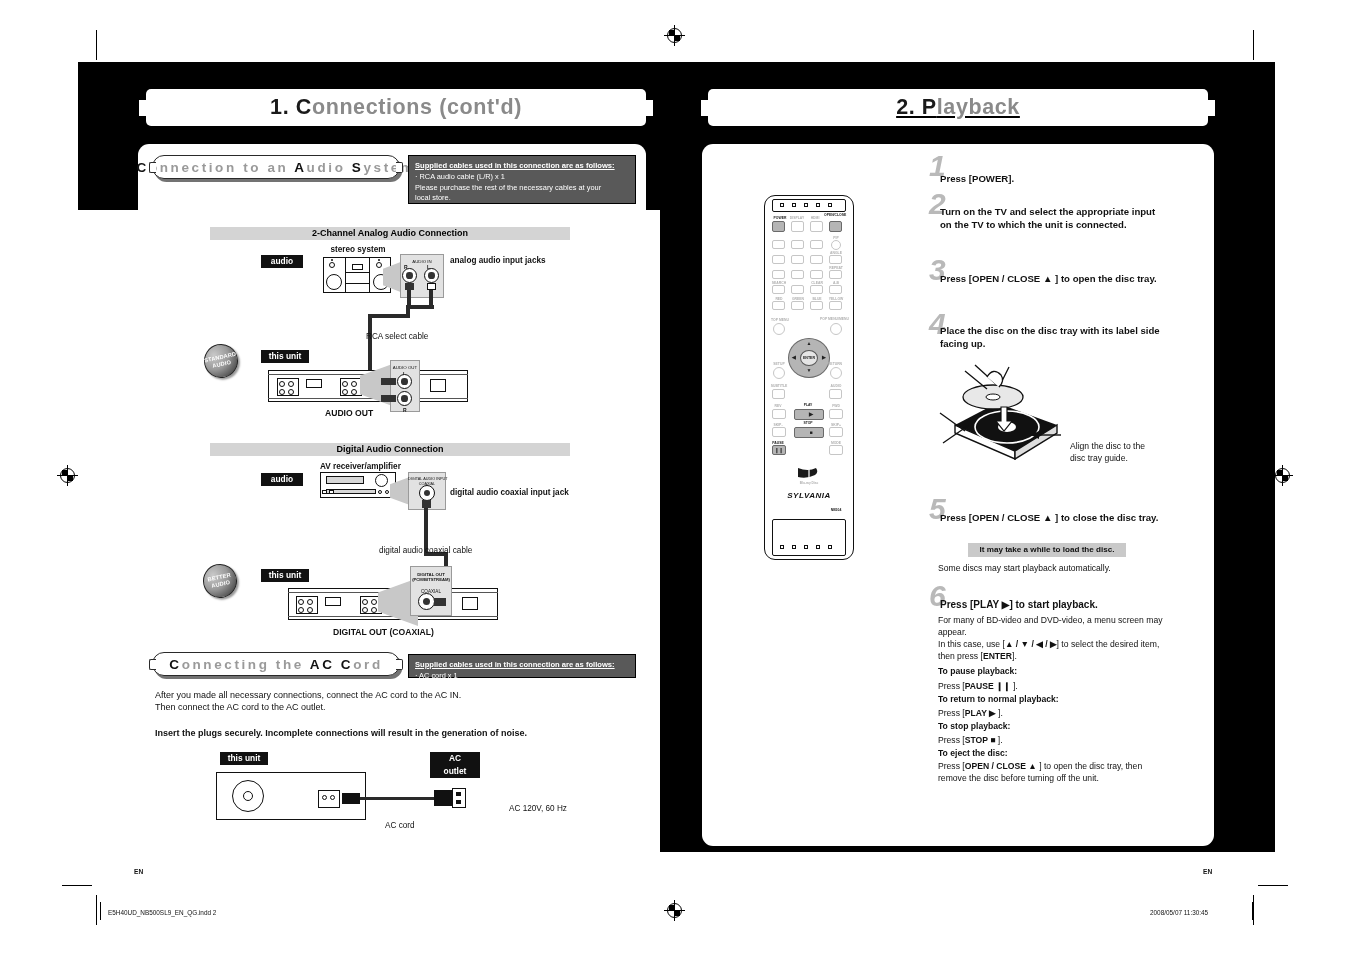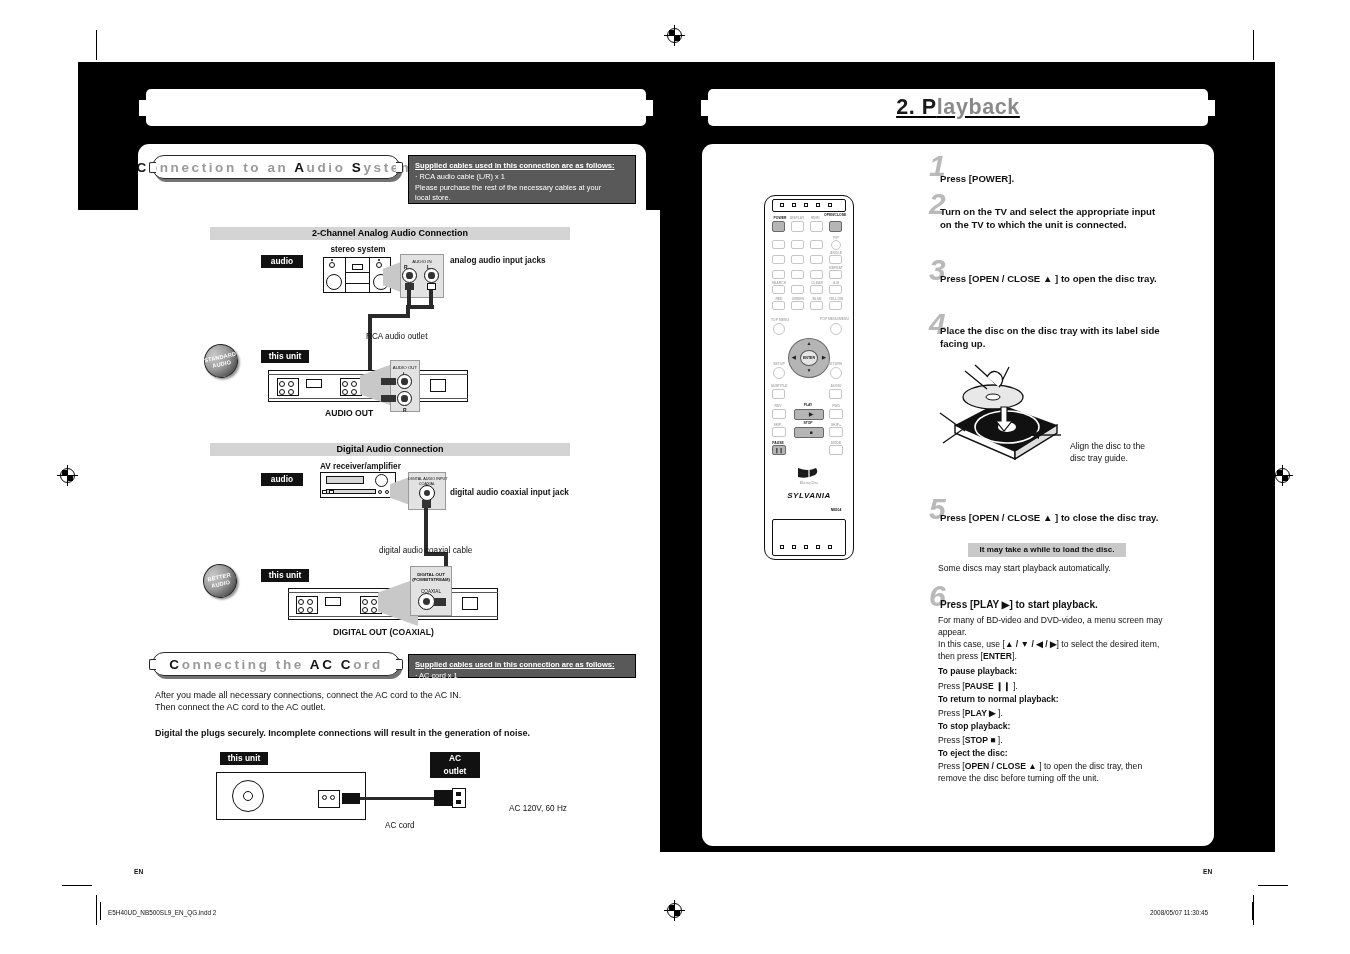--- a/index.html
+++ b/index.html
@@ -194,20 +194,23 @@
     <div class="q q1"></div>
       <div class="q q2"></div>
   </div>
 
   <div class="band" style="left:78px;top:62px;width:582px;height:148px;"></div>
   <div class="band" style="left:660px;top:62px;width:615px;height:790px;"></div>
 
   <div class="banner" style="left:146px;top:89px;width:500px;height:37px;border-radius:5px;">
     <div class="banner-notch" style="left:-7px;"></div>
     <div class="banner-notch" style="right:-7px;"></div>
+    <div class="banner-title">
+      <span class="blk">1. C</span><span>onnections (cont'd)</span>
+    </div>
   </div>
 
   <div class="panel" style="left:138px;top:144px;width:508px;height:702px;"></div>
 
   <div class="sec-tag" style="left:152px;top:155px;width:248px;height:24px;">
     <div class="tag-notch l"></div>
       <div class="tag-notch r"></div>
     <div class="sec-tag-label">
       <span class="blk">C</span><span>onnection to an </span><span class="blk">A</span><span>udio </span><span class="blk">S</span><span>ystem</span>
     </div>
@@ -248,21 +251,21 @@
   <div class="plug" style="left:405px;top:283px;width:9px;height:7px;"></div>
   <div class="plug" style="left:427px;top:283px;width:9px;height:7px;background:#fff;border:1.2px solid #111;"></div>
   <div class="wire" style="left:407px;top:290px;width:4px;height:16px;"></div>
   <div class="wire" style="left:429px;top:290px;width:4px;height:16px;"></div>
   <div class="cap b" style="left:450px;top:255px;">analog audio input jacks</div>
 
   <div class="wire" style="left:407px;top:305px;width:27px;height:4px;"></div>
   <div class="wire" style="left:368px;top:318px;width:4px;height:68px;"></div>
   <div class="wire" style="left:368px;top:314px;width:42px;height:4px;"></div>
   <div class="wire" style="left:406px;top:305px;width:4px;height:12px;"></div>
-  <div class="cap" style="left:366px;top:331px;">RCA audio outlet</div>
+  <div class="cap" style="left:366px;top:331px;">RCA select cable</div>
 
   <div class="badge" style="left:204px;top:344px;">
     <span>STANDARD AUDIO</span>
   </div>
 
   <div class="pill" style="left:261px;top:350px;width:48px;">this unit</div>
 
   <div class="box" style="left:268px;top:370px;width:200px;height:32px;"></div>
   <div class="sld" style="left:268px;top:374px;width:200px;height:1px;background:#555;"></div>
   <div class="sld" style="left:268px;top:398px;width:200px;height:1px;background:#555;"></div>
@@ -357,21 +360,21 @@
     </div>
   </div>
 
   <div class="supplied" style="left:408px;top:654px;width:228px;height:24px;">
     <div class="sup-head">Supplied cables used in this connection are as follows:</div>
     <div class="sup-line">· AC cord x 1</div>
   </div>
 
   <div class="txt" style="left:155px;top:689px;">After you made all necessary connections, connect the AC cord to the AC IN.</div>
   <div class="txt" style="left:155px;top:701px;">Then connect the AC cord to the AC outlet.</div>
-  <div class="txt b" style="left:155px;top:727px;">Digital the plugs securely. Incomplete connections will result in the generation of noise.</div>
+  <div class="txt b" style="left:155px;top:727px;">Insert the plugs securely. Incomplete connections will result in the generation of noise.</div>
 
   <div class="pill" style="left:220px;top:752px;width:48px;">this unit</div>
   <div class="pill" style="left:430px;top:752px;width:50px;">AC outlet</div>
 
   <div class="box" style="left:216px;top:772px;width:150px;height:48px;"></div>
   <div class="sld" style="left:352px;top:772px;width:14px;height:1.2px;background:#111;"></div>
   <div class="circ" style="left:232px;top:780px;width:32px;height:32px;"></div>
   <div class="circ" style="left:243px;top:791px;width:10px;height:10px;"></div>
   <div class="box" style="left:318px;top:790px;width:22px;height:18px;"></div>
   <div class="circ" style="left:322px;top:795px;width:5px;height:5px;"></div>

